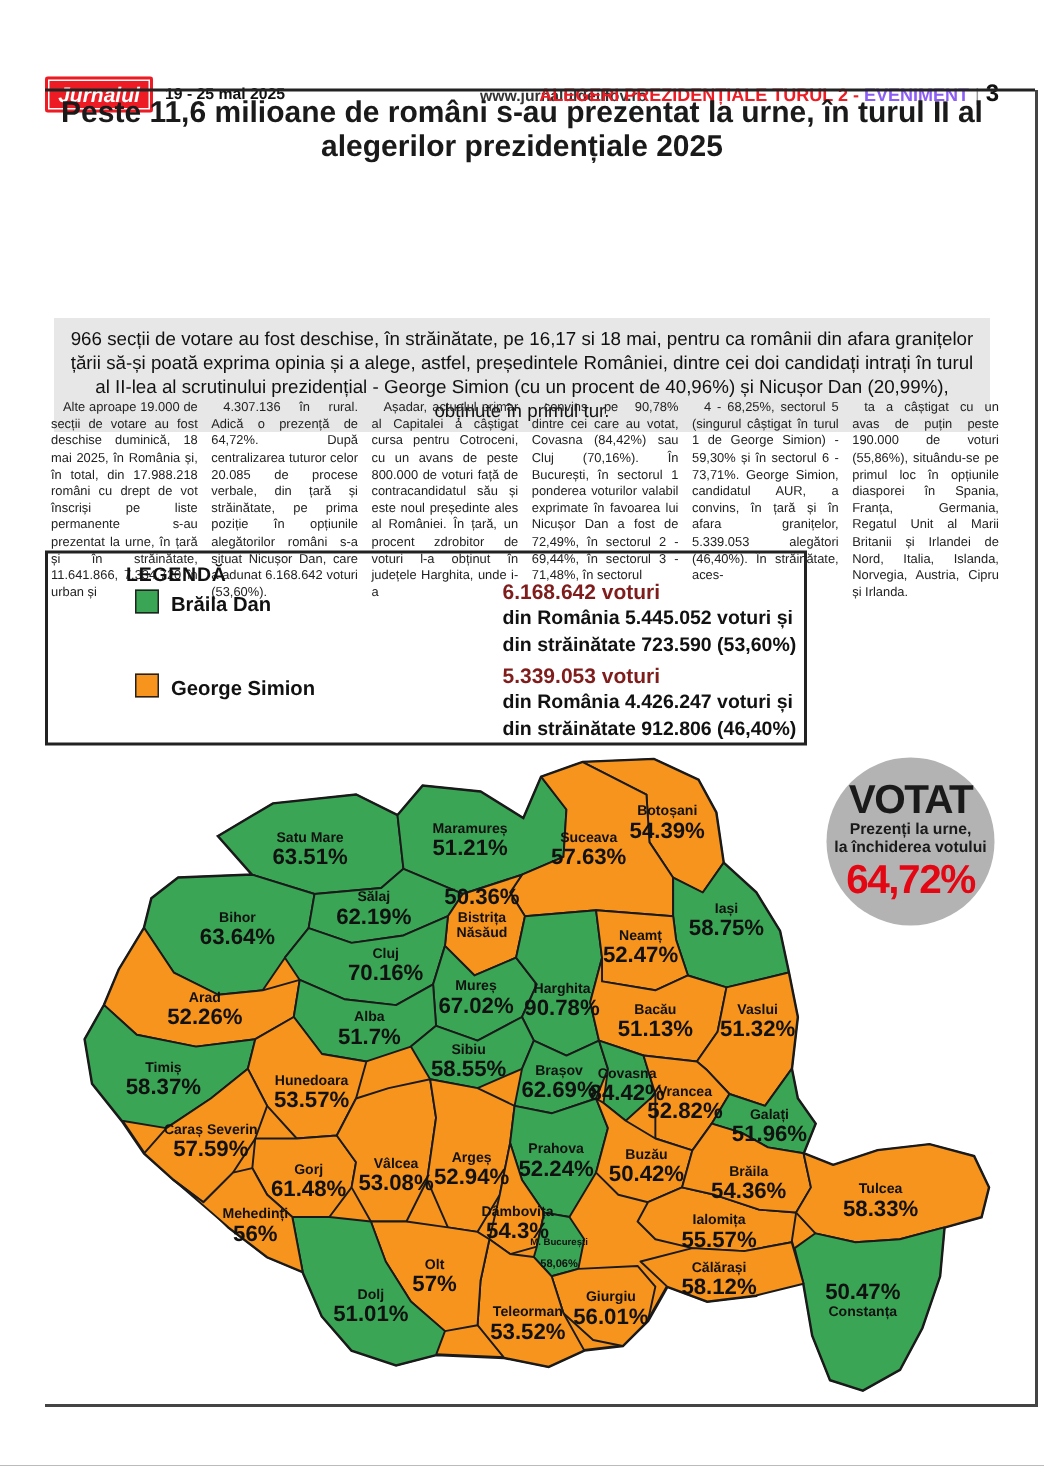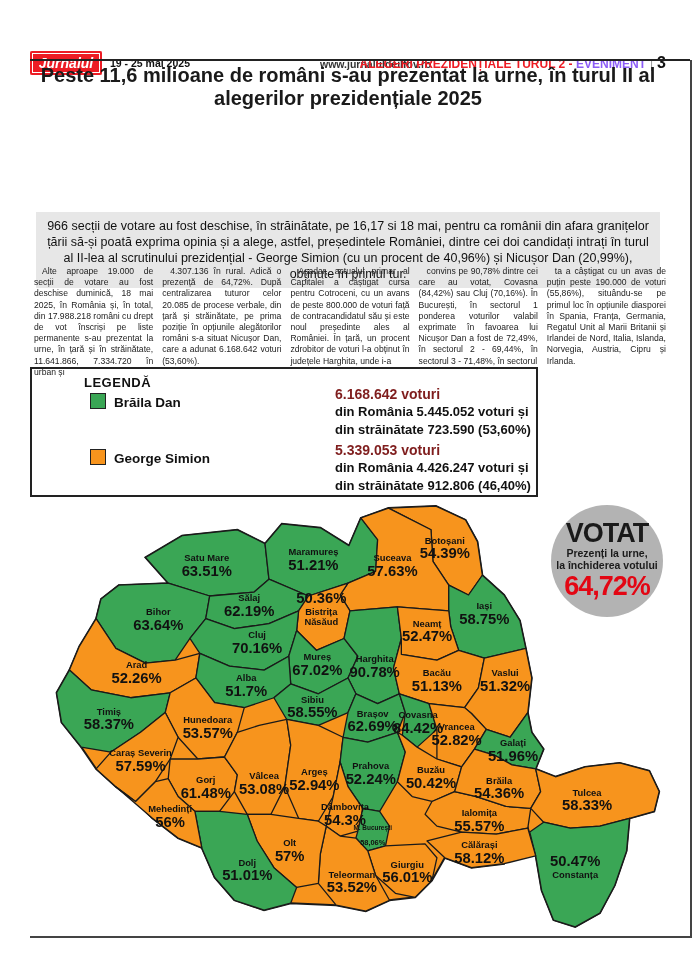--- a/index.html
+++ b/index.html
@@ -78,20 +78,23 @@
         <p>Alte aproape 19.000 de secții de votare au fost deschise duminică, 18 mai 2025, în România și, în total, din 17.988.218 români cu drept de vot înscriși pe liste permanente s-au prezentat la urne, în țară și în străinătate, 11.641.866, 7.334.720 în urban și</p>
       </div>
     <div class="col">
         <p>4.307.136 în rural. Adică o prezență de 64,72%. După centralizarea tuturor celor 20.085 de procese verbale, din țară și străinătate, pe prima poziție în opțiunile alegătorilor români s-a situat Nicușor Dan, care a adunat 6.168.642 voturi (53,60%).</p>
       </div>
     <div class="col">
         <p>Așadar, actualul primar al Capitalei a câștigat cursa pentru Cotroceni, cu un avans de peste 800.000 de voturi față de contracandidatul său și este noul președinte ales al României. În țară, un procent zdrobitor de voturi l-a obținut în județele Harghita, unde i-a</p>
       </div>
     <div class="col">
         <p>convins pe 90,78% dintre cei care au votat, Covasna (84,42%) sau Cluj (70,16%). În București, în sectorul 1 ponderea voturilor valabil exprimate în favoarea lui Nicușor Dan a fost de 72,49%, în sectorul 2 - 69,44%, în sectorul 3 - 71,48%, în sectorul</p>
+      </div>
+    <div class="col">
+        <p>4 - 68,25%, sectorul 5 (singurul câștigat în turul 1 de George Simion) - 59,30% și în sectorul 6 - 73,71%. George Simion, candidatul AUR, a convins, în țară și în afara granițelor, 5.339.053 alegători (46,40%). În străinătate, aces-</p>
       </div>
     <div class="col">
         <p>ta a câștigat cu un avas de puțin peste 190.000 de voturi (55,86%), situându-se pe primul loc în opțiunile diasporei în Spania, Franța, Germania, Regatul Unit al Marii Britanii și Irlandei de Nord, Italia, Islanda, Norvegia, Austria, Cipru și Irlanda.</p>
       </div>
   </div>
 
   <div class="legendbox">
     <div class="legend-title">LEGENDĂ</div>
     <div class="lg-row" style="top:24px;">
       <span class="swatch" style="background:#3aa655;"></span><span>Brăila Dan</span>

